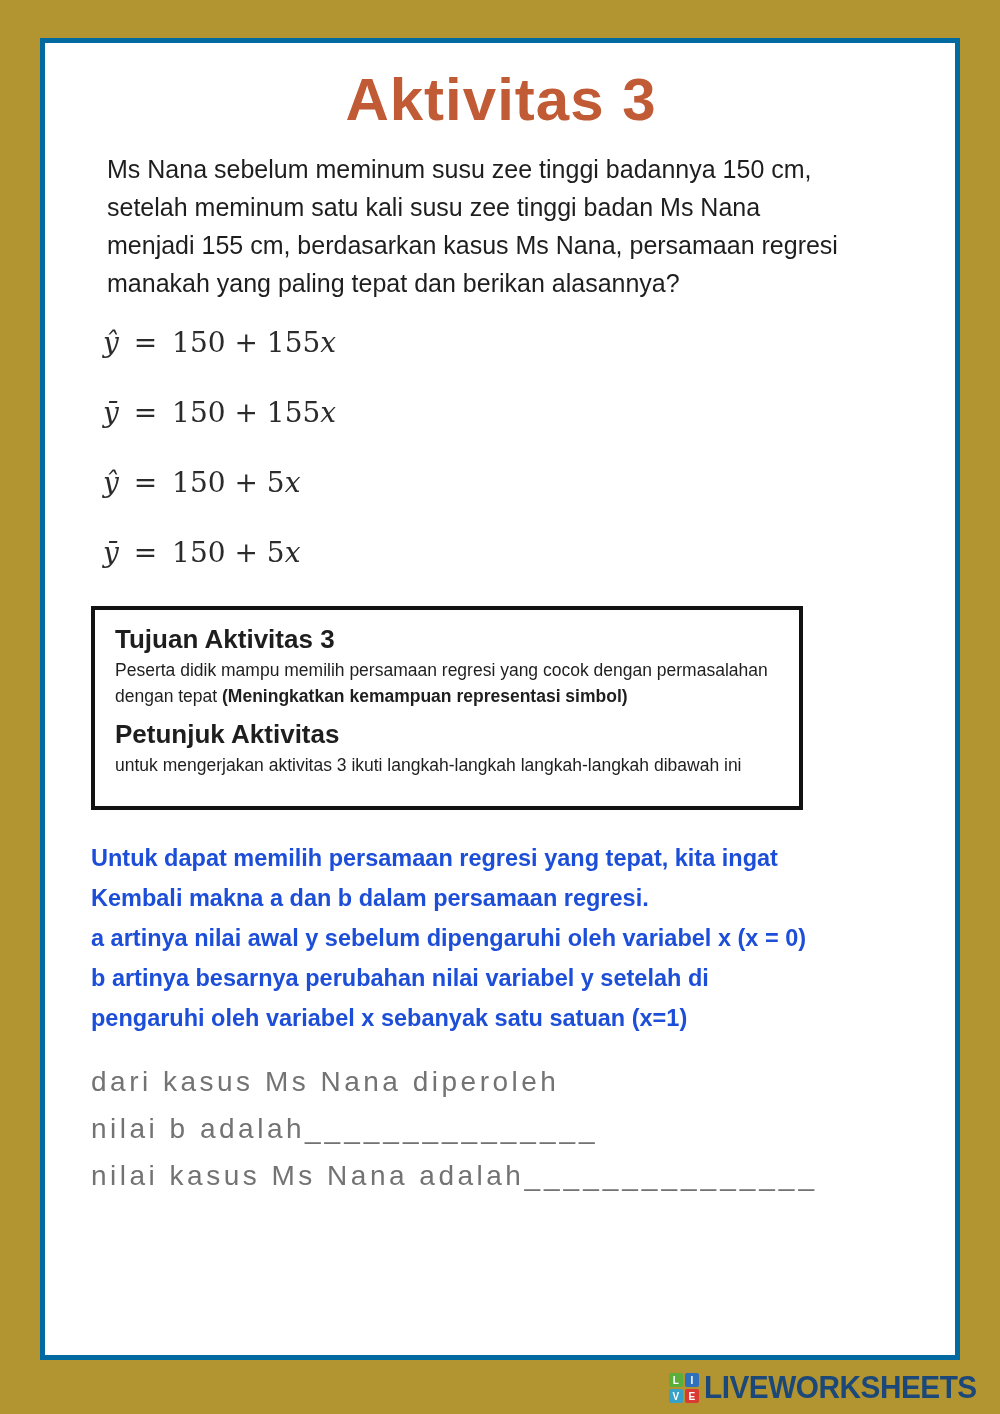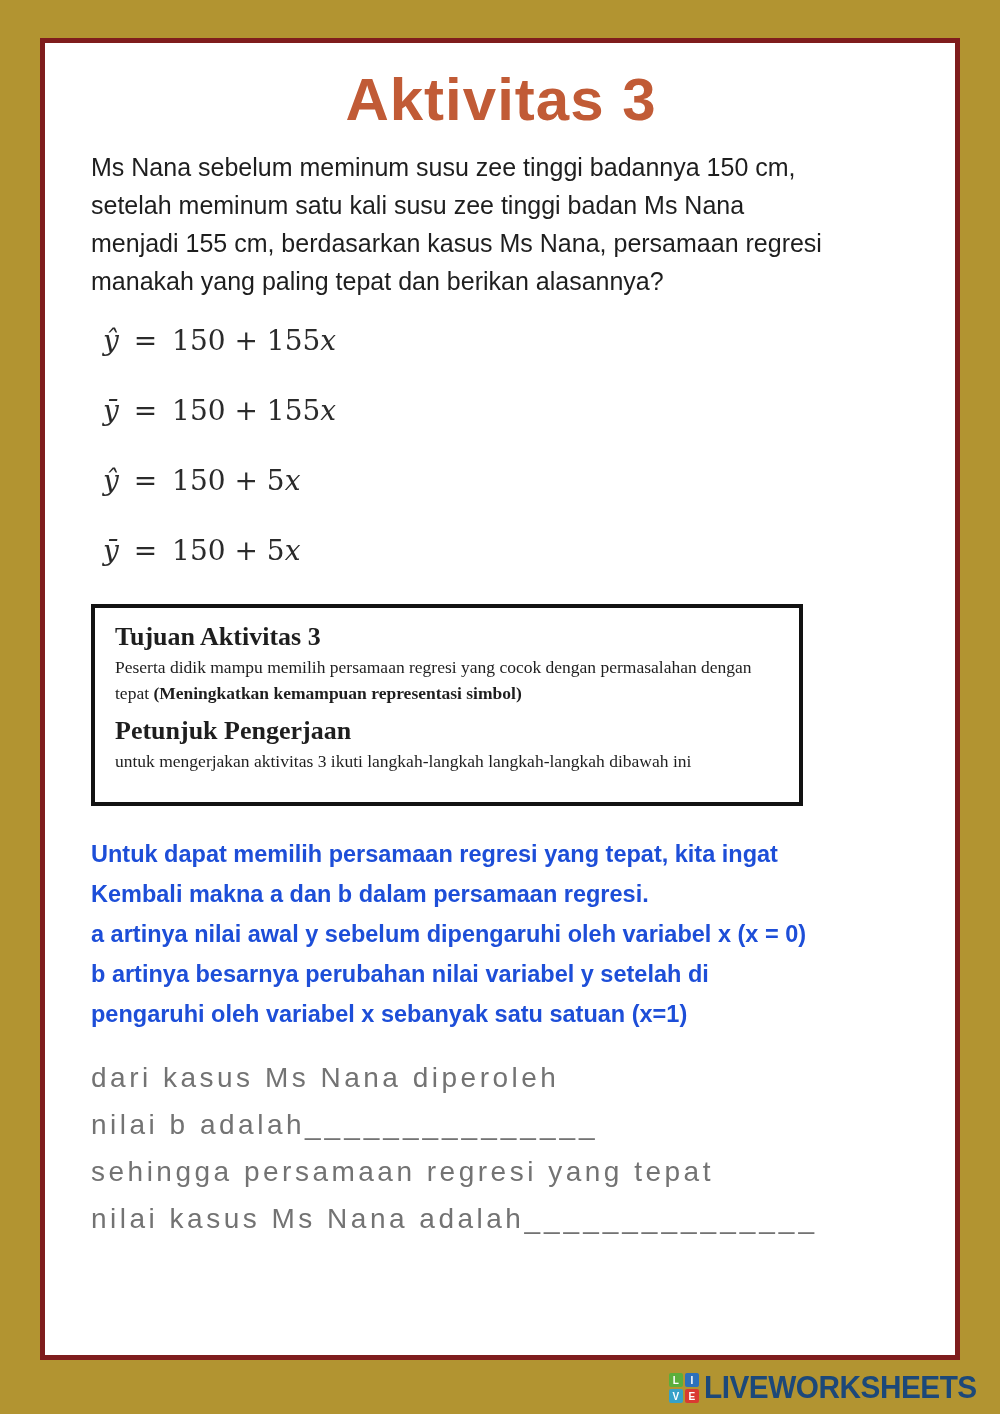--- a/index.html
+++ b/index.html
@@ -12,34 +12,34 @@
     position: relative;
     width: 1000px; height: 1414px;
     background: #B29431;
   }
   .page {
     position: absolute;
     left: 40px; top: 38px;
     width: 920px; height: 1322px;
     box-sizing: border-box;
     background: #ffffff;
-    border: 5px solid #7f1d1d;
+    border: 5px solid #0369a1;
     padding: 14px 44px 0 46px;
   }
   .page-title {
     margin: 8px 0 14px 0;
     text-align: center;
     font-size: 60px;
     font-weight: 800;
     letter-spacing: 1px;
     color: #C15B36;
     font-family: "Liberation Sans", sans-serif;
   }
   .intro {
-    margin: 0;
+    margin: 16px;
     font-size: 25px;
     line-height: 38px;
     color: #1E1E1E;
     white-space: pre-line;
   }
   .equations { margin-top: 24px; }
   .equation {
     font-family: "DejaVu Serif", serif;
     font-size: 28px;
     color: #2b2b2b;
@@ -50,21 +50,20 @@
   .eq-var { font-style: italic; }
   .eq-num { font-style: normal; }
   .eq-sign { padding: 0 6px; }
   .info-box {
     box-sizing: border-box;
     width: 712px;
     margin-top: 34px;
     border: 4px solid #121212;
     padding: 8px 20px 18px 20px;
     color: #1E1E1E;
-    font-family: Liberation Serif, serif;
   }
   .info-heading {
     margin: 6px 0 2px 0;
     font-size: 26px;
     font-weight: 800;
   }
   .info-body {
     margin: 2px 0 10px 0;
     font-size: 17.5px;
     line-height: 26px;
@@ -150,34 +149,33 @@
       <div class="equation">
         <span class="eq-var">ȳ</span>
         <span class="eq-sign">=</span>
         <span class="eq-num">150 + 5</span><span class="eq-var">x</span>
       </div>
     </div>
 
     <div class="info-box">
       <h2 class="info-heading">Tujuan Aktivitas 3</h2>
       <p class="info-body"><span>Peserta didik mampu memilih persamaan regresi yang cocok dengan permasalahan dengan tepat </span><b>(Meningkatkan kemampuan representasi simbol)</b></p>
-      <h2 class="info-heading">Petunjuk Pengerjaan</h2>
+      <h2 class="info-heading">Petunjuk Aktivitas</h2>
       <p class="info-body">untuk mengerjakan aktivitas 3 ikuti langkah-langkah langkah-langkah dibawah ini</p>
     </div>
 
     <p class="explanation">Untuk dapat memilih persamaan regresi yang tepat, kita ingat
 Kembali makna a dan b dalam persamaan regresi.
 a artinya nilai awal y sebelum dipengaruhi oleh variabel x (x = 0)
 b artinya besarnya perubahan nilai variabel y setelah di
 pengaruhi oleh variabel x sebanyak satu satuan (x=1)</p>
 
     <div class="fill">
       <div class="fill-line">dari kasus Ms Nana diperoleh</div>
       <div class="fill-line"><span>nilai b adalah</span><span class="blank">_______________</span></div>
-      <div class="fill-line">sehingga persamaan regresi yang tepat</div>
       <div class="fill-line"><span>nilai kasus Ms Nana adalah</span><span class="blank">_______________</span></div>
     </div>
 
   </div>
 
   <div class="footer">
     <div class="logo-grid">
       <div class="logo-cell" style="background: rgb(91, 174, 60);">L</div>
       <div class="logo-cell" style="background: rgb(46, 112, 187);">I</div>
       <div class="logo-cell" style="background: rgb(54, 161, 201);">V</div>

